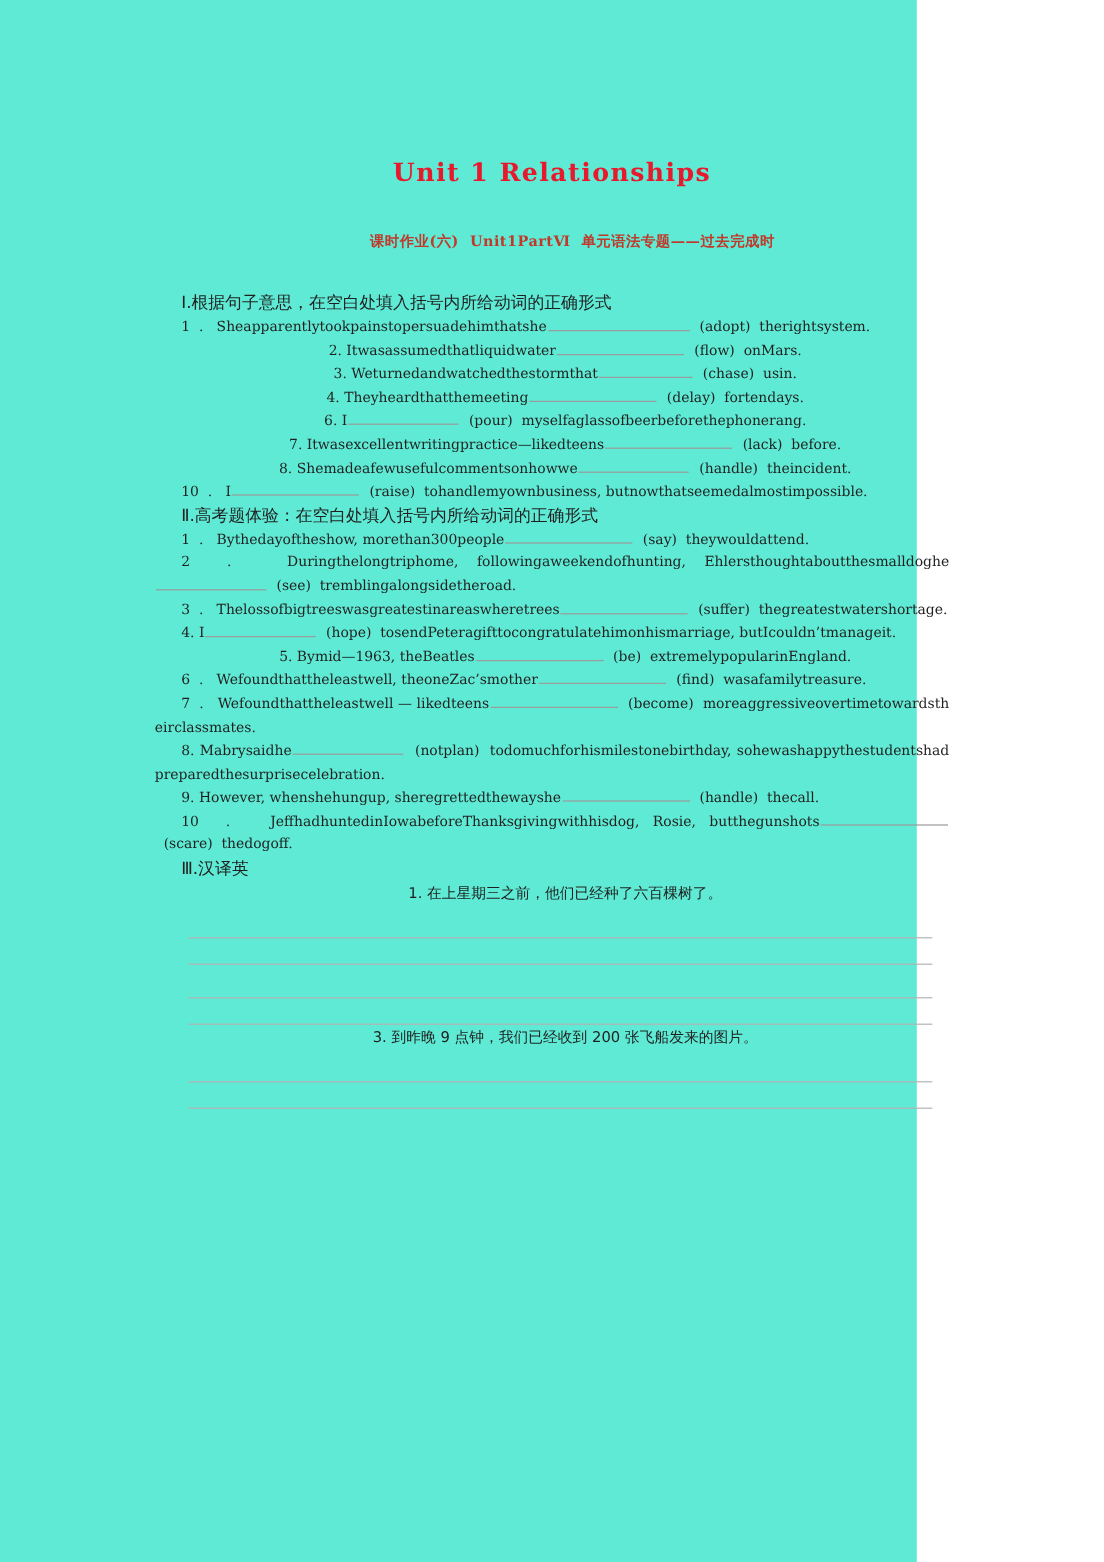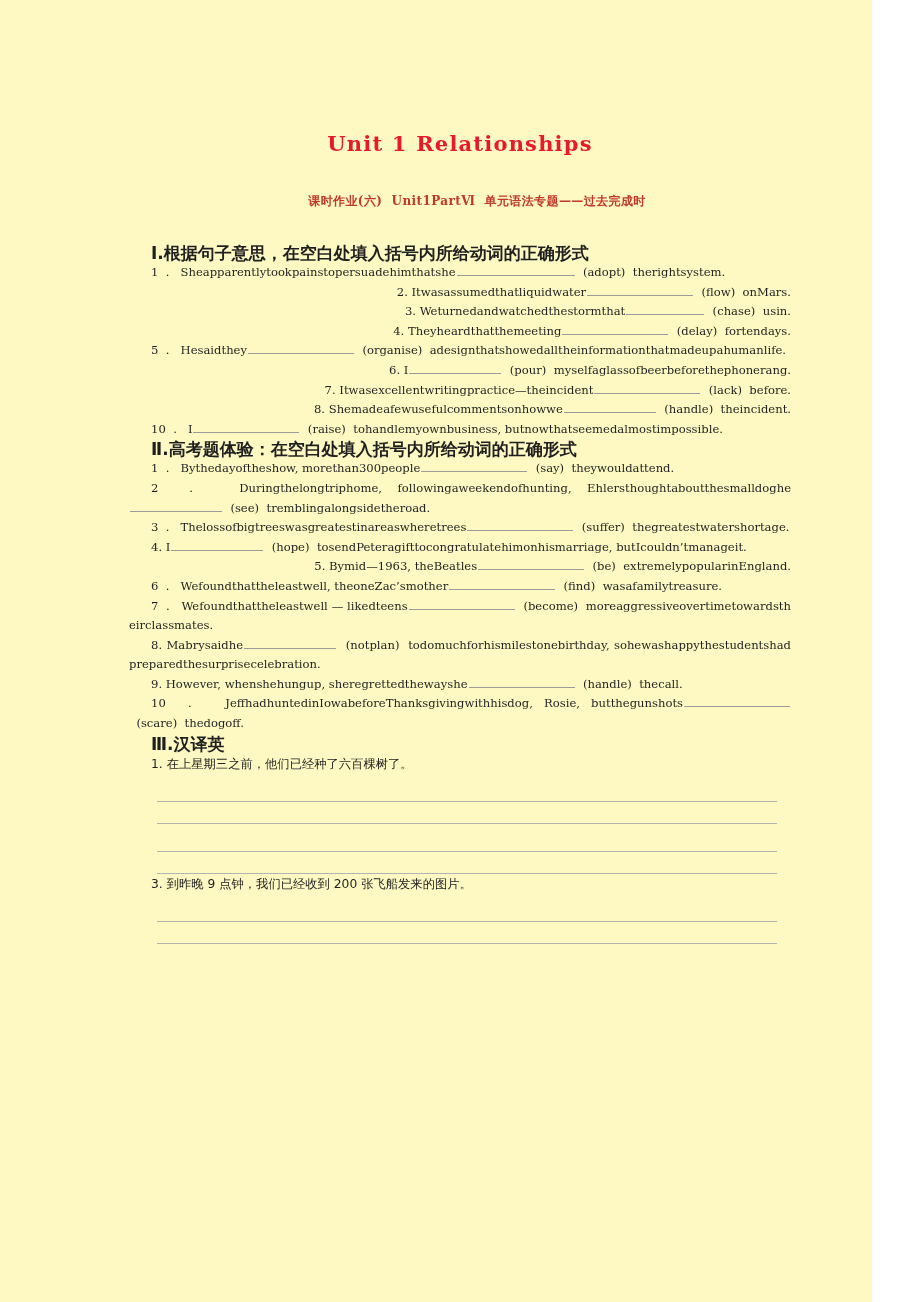--- a/index.html
+++ b/index.html
@@ -9,23 +9,23 @@
   }
   body {
     width: 920px;
     height: 1302px;
     font-family: "Liberation Serif", "DejaVu Serif", serif;
     color: #1a1a1a;
     overflow: hidden;
   }
   .page {
     position: relative;
-    width: 872px;
+    width: 764px;
     height: 1302px;
-    background: #fef9c3;
+    background: #5eead4;
     box-sizing: border-box;
   }
 
   
   .doc-title {
     position: absolute;
     left: 0;
     top: 131px;
     width: 920px;
     text-align: center;
@@ -62,21 +62,21 @@
     font-family: "DejaVu Serif", "Liberation Serif", serif;
     font-size: 11.6px;
     line-height: 19.6px;
     color: #1f1f1f;
     text-align: justify;
     text-justify: inter-character;
     margin: 0;
     word-break: break-all;
   }
   .para.sec {
-    text-align: right;
+    text-align: center;
     margin-bottom: 0;
   }
   .para .ind {
     display: inline-block;
     width: 22px;
   }
 
   
   .blank {
     display: inline-block;
@@ -105,49 +105,48 @@
   }
   .rule-gap-a { height: 27px; }
   .rule-gap-b { height: 21px; }
   .q-cn {
     font-family: "DejaVu Sans", "Liberation Sans", sans-serif;
     font-size: 12.3px;
     line-height: 20px;
     color: #1f1f1f;
     margin: 0;
     padding-left: 22px;
+    text-align: center;
   }
   .sec-head {
     font-family: "DejaVu Sans", "Liberation Sans", sans-serif;
-    font-size: 17px;
+    font-size: 14px;
     line-height: 20px;
     padding-left: 22px;
     margin: 0;
-    font-weight: bold;
   }
 </style>
 </head>
 <body>
 
 <div class="page">
 
   <div class="doc-title">Unit 1 Relationships</div>
 
   <div class="doc-subtitle">课时作业(六)  Unit1PartⅥ  单元语法专题——过去完成时</div>
 
   <div class="body-block">
     <div id="content-root">
         <div class="para sec-head">Ⅰ.根据句子意思，在空白处填入括号内所给动词的正确形式</div>
         <p class="para"><span class="ind"></span><span>1</span>&nbsp;&nbsp;.&nbsp;&nbsp;&nbsp;<span>Sheapparentlytookpainstopersuadehimthatshe</span><span class="blank b-xl"></span>&nbsp;&nbsp;<span class="nb">(adopt)</span>&nbsp;&nbsp;<span>therightsystem.</span></p>
         <p class="para sec"><span class="ind"></span><span>2.</span>&nbsp;<span>Itwasassumedthatliquidwater</span><span class="blank b-lg"></span>&nbsp;&nbsp;<span class="nb">(flow)</span>&nbsp;&nbsp;<span>onMars.</span></p>
         <p class="para sec"><span class="ind"></span><span>3.</span>&nbsp;<span>Weturnedandwatchedthestormthat</span><span class="blank b-sm"></span>&nbsp;&nbsp;<span class="nb">(chase)</span>&nbsp;&nbsp;<span>usin.</span></p>
         <p class="para sec"><span class="ind"></span><span>4.</span>&nbsp;<span>Theyheardthatthemeeting</span><span class="blank b-lg"></span>&nbsp;&nbsp;<span class="nb">(delay)</span>&nbsp;&nbsp;<span>fortendays.</span></p>
-        <p class="para"><span class="ind"></span><span>5</span>&nbsp;&nbsp;.&nbsp;&nbsp;&nbsp;<span>Hesaidthey</span><span class="blank b-lg"></span>&nbsp;&nbsp;<span class="nb">(organise)</span>&nbsp;&nbsp;<span>adesignthatshowedalltheinformationthatmadeupahumanlife.</span></p>
         <p class="para sec"><span class="ind"></span><span>6.</span>&nbsp;<span>I</span><span class="blank b-md"></span>&nbsp;&nbsp;<span class="nb">(pour)</span>&nbsp;&nbsp;<span>myselfaglassofbeerbeforethephonerang.</span></p>
-        <p class="para sec"><span class="ind"></span><span>7.</span>&nbsp;<span>Itwasexcellentwritingpractice—theincident</span><span class="blank b-lg"></span>&nbsp;&nbsp;<span class="nb">(lack)</span>&nbsp;&nbsp;<span>before.</span></p>
+        <p class="para sec"><span class="ind"></span><span>7.</span>&nbsp;<span>Itwasexcellentwritingpractice—likedteens</span><span class="blank b-lg"></span>&nbsp;&nbsp;<span class="nb">(lack)</span>&nbsp;&nbsp;<span>before.</span></p>
         <p class="para sec"><span class="ind"></span><span>8.</span>&nbsp;<span>Shemadeafewusefulcommentsonhowwe</span><span class="blank b-md"></span>&nbsp;&nbsp;<span class="nb">(handle)</span>&nbsp;&nbsp;<span>theincident.</span></p>
         <p class="para"><span class="ind"></span><span>10</span>&nbsp;&nbsp;.&nbsp;&nbsp;&nbsp;<span>I</span><span class="blank b-lg"></span>&nbsp;&nbsp;<span class="nb">(raise)</span>&nbsp;&nbsp;<span>tohandlemyownbusiness, butnowthatseemedalmostimpossible.</span></p>
         <div class="para sec-head">Ⅱ.高考题体验：在空白处填入括号内所给动词的正确形式</div>
         <p class="para"><span class="ind"></span><span>1</span>&nbsp;&nbsp;.&nbsp;&nbsp;&nbsp;<span>Bythedayoftheshow, morethan300people</span><span class="blank b-lg"></span>&nbsp;&nbsp;<span class="nb">(say)</span>&nbsp;&nbsp;<span>theywouldattend.</span></p>
         <p class="para"><span class="ind"></span><span>2</span>&nbsp;&nbsp;.&nbsp;&nbsp;&nbsp;<span>Duringthelongtriphome, followingaweekendofhunting, Ehlersthoughtaboutthesmalldoghe</span><span class="blank b-md"></span>&nbsp;&nbsp;<span class="nb">(see)</span>&nbsp;&nbsp;<span>tremblingalongsidetheroad.</span></p>
         <p class="para"><span class="ind"></span><span>3</span>&nbsp;&nbsp;.&nbsp;&nbsp;&nbsp;<span>Thelossofbigtreeswasgreatestinareaswheretrees</span><span class="blank b-lg"></span>&nbsp;&nbsp;<span class="nb">(suffer)</span>&nbsp;&nbsp;<span>thegreatestwatershortage.</span></p>
         <p class="para"><span class="ind"></span><span>4.</span>&nbsp;<span>I</span><span class="blank b-md"></span>&nbsp;&nbsp;<span class="nb">(hope)</span>&nbsp;&nbsp;<span>tosendPeteragifttocongratulatehimonhismarriage, butIcouldn’tmanageit.</span></p>
         <p class="para sec"><span class="ind"></span><span>5.</span>&nbsp;<span>Bymid—1963, theBeatles</span><span class="blank b-lg"></span>&nbsp;&nbsp;<span class="nb">(be)</span>&nbsp;&nbsp;<span>extremelypopularinEngland.</span></p>
         <p class="para"><span class="ind"></span><span>6</span>&nbsp;&nbsp;.&nbsp;&nbsp;&nbsp;<span>Wefoundthattheleastwell, theoneZac’smother</span><span class="blank b-lg"></span>&nbsp;&nbsp;<span class="nb">(find)</span>&nbsp;&nbsp;<span>wasafamilytreasure.</span></p>
         <p class="para"><span class="ind"></span><span>7</span>&nbsp;&nbsp;.&nbsp;&nbsp;&nbsp;<span>Wefoundthattheleastwell — likedteens</span><span class="blank b-lg"></span>&nbsp;&nbsp;<span class="nb">(become)</span>&nbsp;&nbsp;<span>moreaggressiveovertimetowardstheirclassmates.</span></p>

